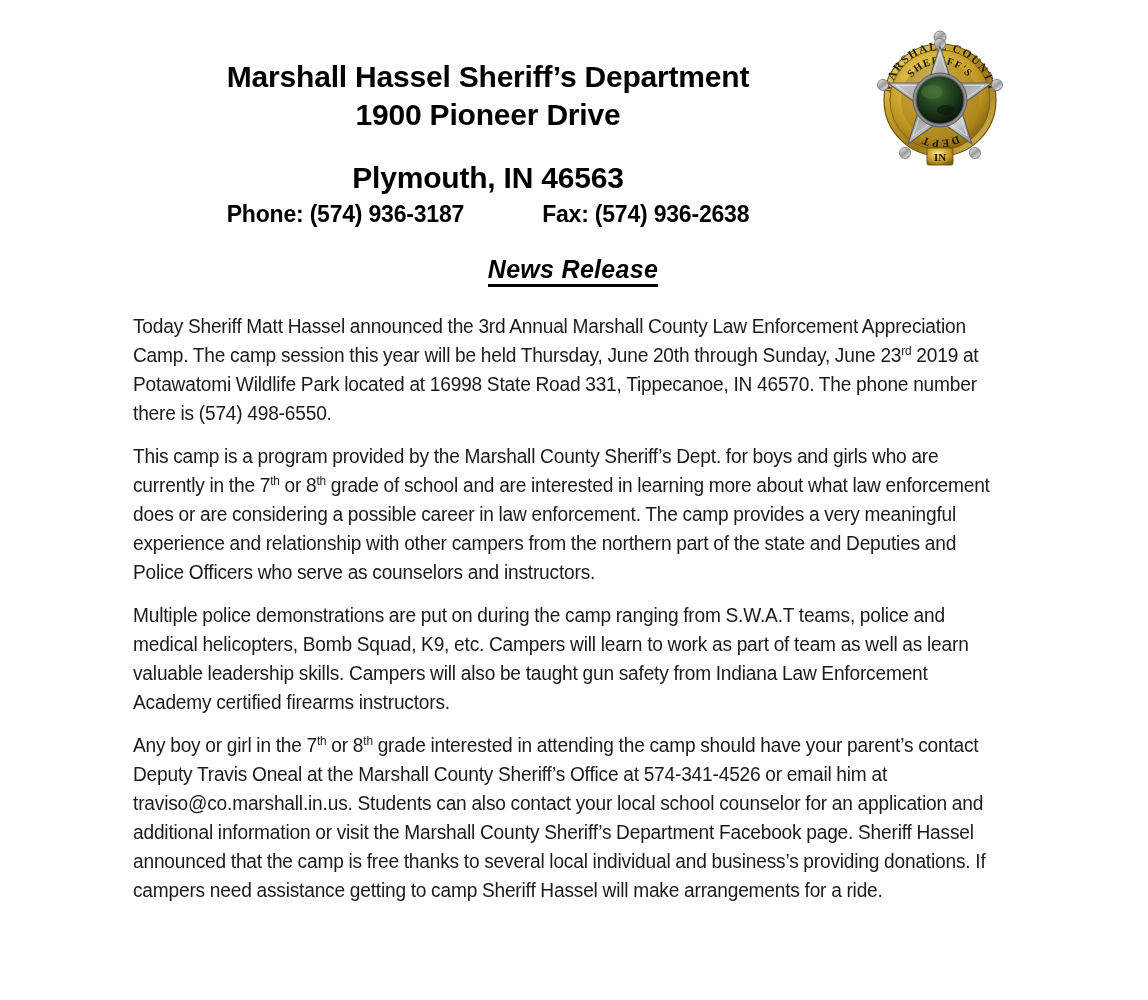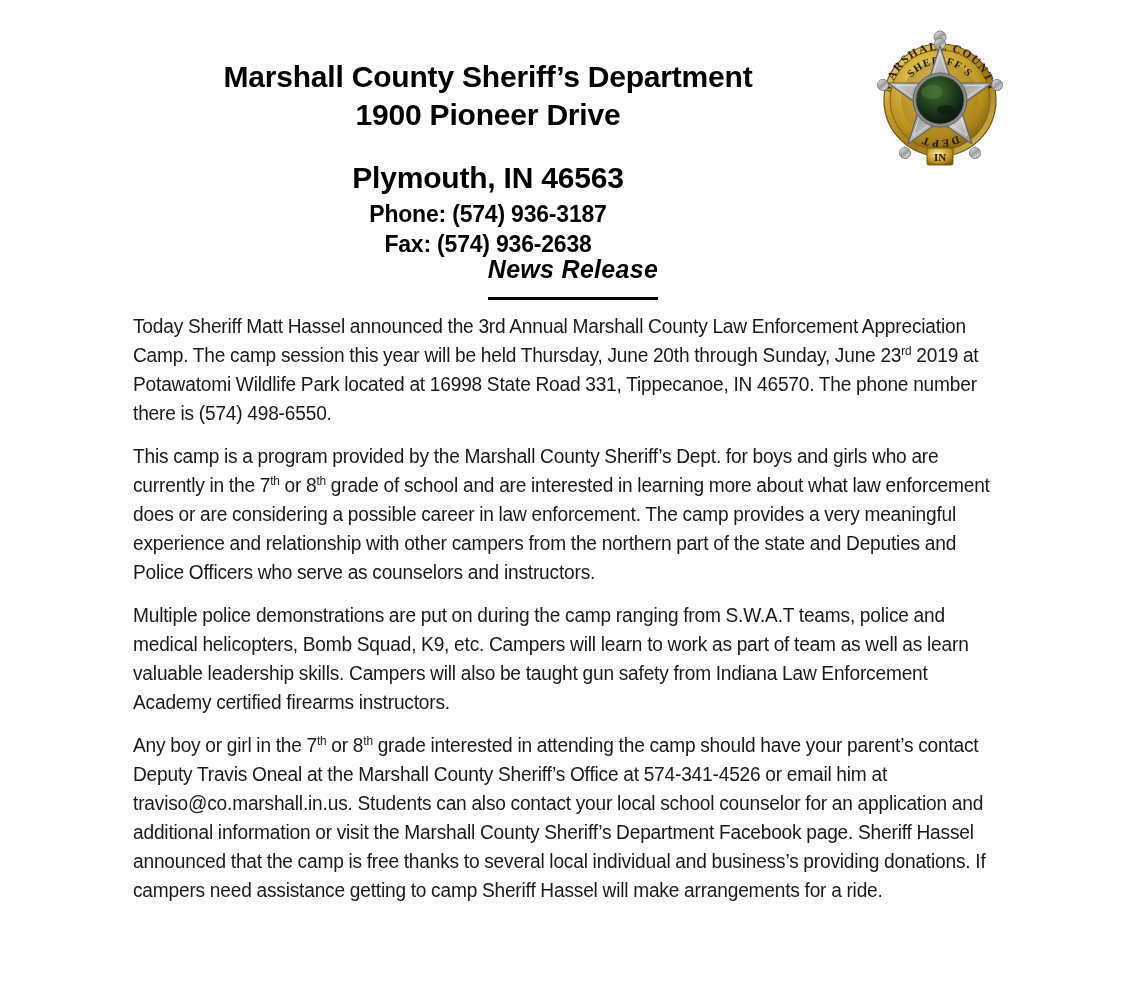--- a/index.html
+++ b/index.html
@@ -43,21 +43,21 @@
     font-size: 30px;
     line-height: 37px;
     margin-top: 26px;
   }
   .lh-contact {
     margin-top: 3px;
     font-size: 23px;
     line-height: 30px;
     display: flex;
     justify-content: center;
-    flex-direction: column;
+    gap: 78px;
   }
 
   
   .badge-wrap {
     position: absolute;
     left: 866px;
     top: 22px;
     width: 148px;
     height: 152px;
   }
@@ -75,21 +75,21 @@
     width: 890px;
     text-align: center;
   }
   .news-release span {
     font-family: "Liberation Sans", sans-serif;
     font-weight: bold;
     font-style: italic;
     font-size: 25px;
     color: #000000;
     border-bottom: 3px solid #000000;
-    padding-bottom: 14px;
+    padding-bottom: 1px;
     letter-spacing: 0.3px;
   }
 
   
   .body-text {
     position: absolute;
     left: 133px;
     top: 312px;
     width: 876px;
   }
@@ -113,21 +113,21 @@
     vertical-align: super;
     line-height: 0;
   }
 </style>
 </head>
 <body>
 
 <div class="page">
 
   <div class="letterhead">
-    <div class="lh-line lh-1">Marshall County Sheriff’s Department</div>
+    <div class="lh-line lh-1">Marshall Hassel Sheriff’s Department</div>
     <div class="lh-line lh-2">1900 Pioneer Drive</div>
     <div class="lh-line lh-3">Plymouth, IN 46563</div>
     <div class="lh-line lh-contact">
       <span>Phone: (574) 936-3187</span>
       <span>Fax: (574) 936-2638</span>
     </div>
   </div>
 
   <div class="badge-wrap">
     <svg viewBox="0 0 148 152" xmlns="http://www.w3.org/2000/svg" aria-hidden="true">

